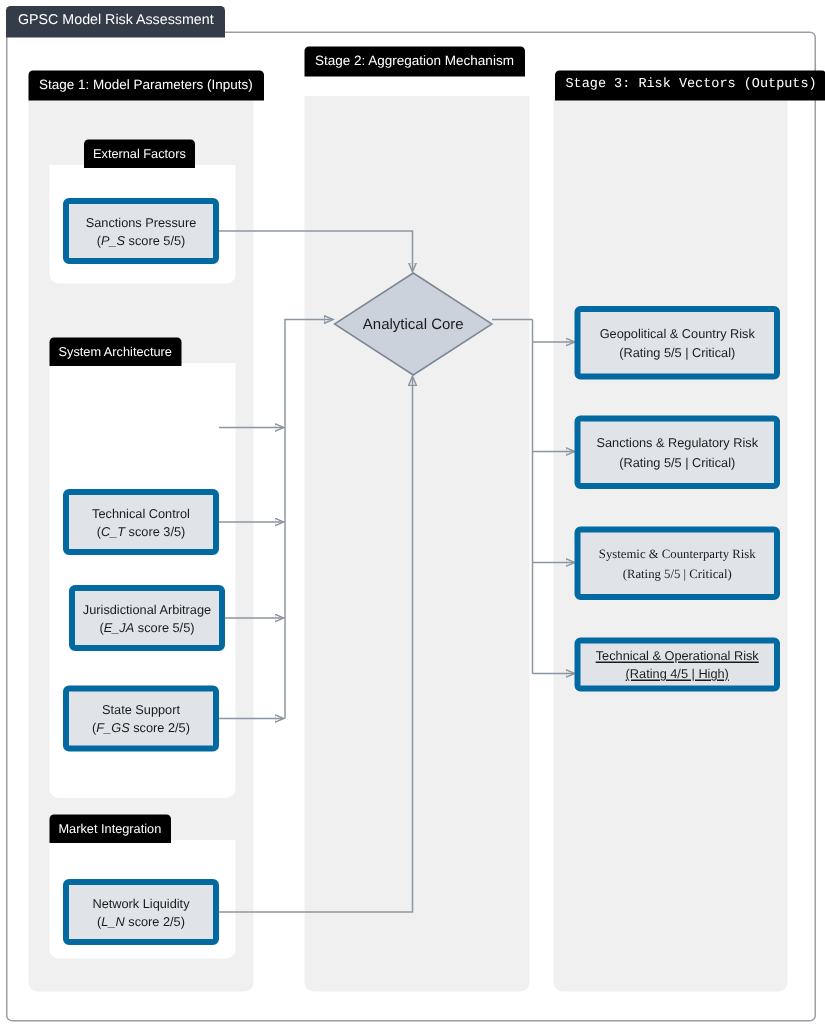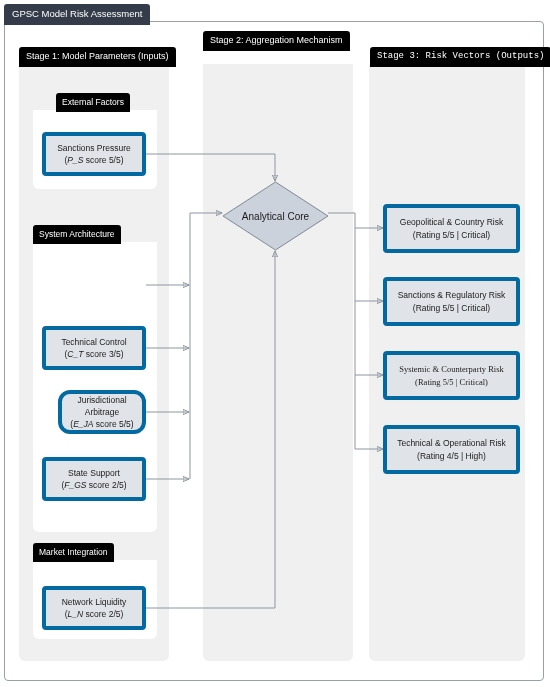--- a/index.html
+++ b/index.html
@@ -193,21 +193,21 @@
     <span>Sanctions Pressure</span>
     <span class="l2">(<em>P_S</em> score 5/5)</span>
   </div>
 
 
   <div class="node" style="left:42px; top:326px; width:104px; height:44px;">
     <span>Technical Control</span>
     <span class="l2">(<em>C_T</em> score 3/5)</span>
   </div>
 
-  <div class="node" style="left:58px; top:390px; width:88px; height:44px;border-radius:12px;">
+  <div class="node" style="left:46px; top:390px; width:104px; height:44px;">
     <span>Jurisdictional Arbitrage</span>
     <span class="l2">(<em>E_JA</em> score 5/5)</span>
   </div>
 
   <div class="node" style="left:42px; top:457px; width:104px; height:44px;">
     <span>State Support</span>
     <span class="l2">(<em>F_GS</em> score 2/5)</span>
   </div>
 
   <div class="node" style="left:42px; top:586px; width:104px; height:44px;">
@@ -230,18 +230,18 @@
   <div class="node" style="left:383px; top:277px; width:137px; height:49px;">
     <span>Sanctions &amp; Regulatory Risk</span>
     <span class="l2">(Rating 5/5 | Critical)</span>
   </div>
 
   <div class="node" style="left:383px; top:351px; width:137px; height:49px;font-family:Liberation Serif, serif;">
     <span>Systemic &amp; Counterparty Risk</span>
     <span class="l2">(Rating 5/5 | Critical)</span>
   </div>
 
-  <div class="node" style="left:383px; top:425px; width:137px; height:49px;">
+  <div class="node" style="left:383px; top:425px; width:137px; height:36px;text-decoration:underline;">
     <span>Technical &amp; Operational Risk</span>
     <span class="l2">(Rating 4/5 | High)</span>
   </div>
 
 </div>
 
 </body></html>

